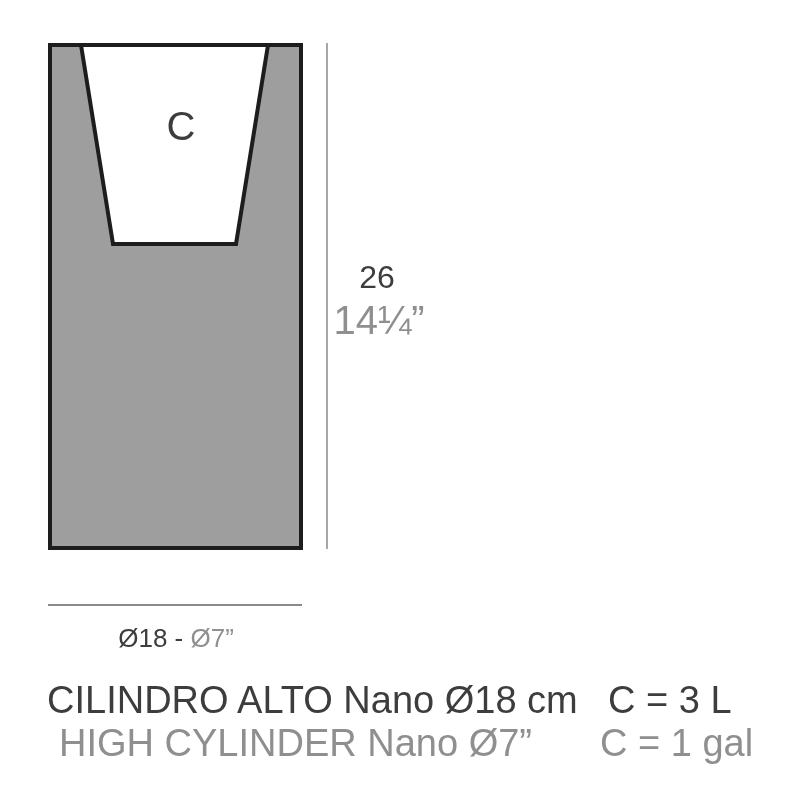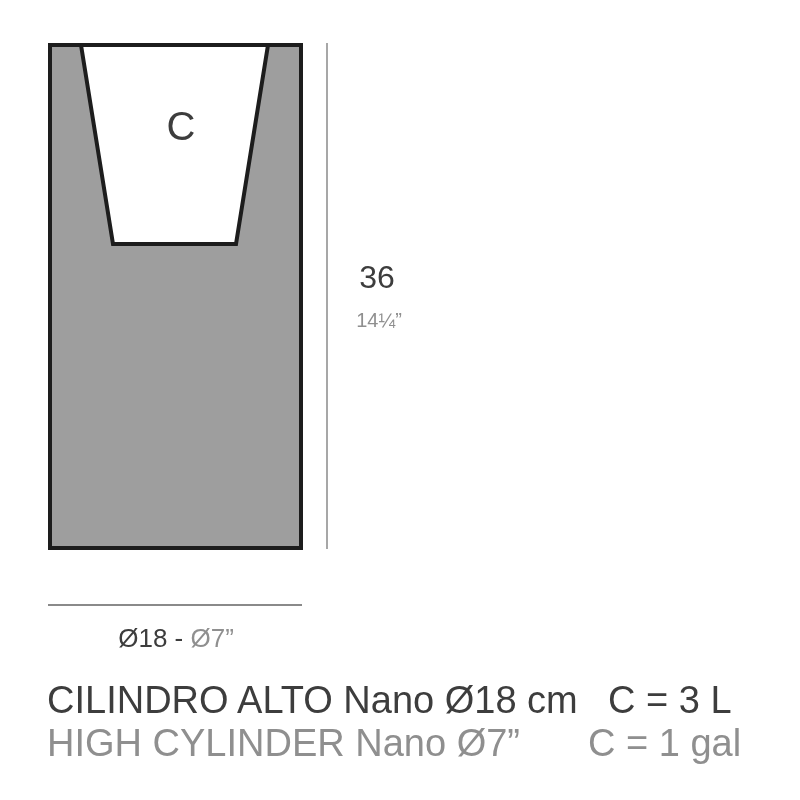--- a/index.html
+++ b/index.html
@@ -54,42 +54,42 @@
   }
   .height-cm {
     left: 377px;
     top: 277px;
     font-size: 32px;
     color: var(--dark-text, #3d3d3d);
   }
   .height-in {
     left: 379px;
     top: 320px;
-    font-size: 20px;
+    font-size: 40px;
     color: var(--light-text, #8f8f8f);
   }
   .diameter-label {
     left: 176px;
     top: 638px;
     font-size: 26px;
   }
   .diameter-cm {
     color: var(--dark-text, #3d3d3d);
   }
   .diameter-in {
     color: var(--light-text, #8f8f8f);
   }
   .caption {
     position: absolute;
     white-space: nowrap;
     line-height: 1;
     font-size: 38px;
   }
   .caption-dark { color: var(--dark-text, #3d3d3d); }
-  .caption-light { color: var(--light-text, #8f8f8f); }
+  .caption-light { color: var(--light-text, #8f8f8f); margin-left: 12px; }
   .name-es  { left: 47px;  top: 681px; }
   .name-en  { left: 47px;  top: 724px; }
   .cap-l    { left: 608px; top: 681px; }
   .cap-gal  { left: 588px; top: 724px; }
 </style>
 </head>
 <body>
 
 <div class="canvas">
 
@@ -99,21 +99,21 @@
 
     <polygon class="cavity-shape" points="81,45 268,45 236,244 113,244"></polygon>
 
     <line class="dim-line-v" x1="327" y1="43" x2="327" y2="549"></line>
 
     <line class="dim-line-h" x1="48" y1="605" x2="302" y2="605"></line>
   </svg>
 
   <div class="overlay-label cavity-label">C</div>
 
-  <div class="overlay-label height-cm">36</div>
+  <div class="overlay-label height-cm">26</div>
 
   <div class="overlay-label height-in">14¼”</div>
 
   <div class="overlay-label diameter-label">
     <span class="diameter-cm">Ø18 - </span><span class="diameter-in">Ø7”</span>
   </div>
 
   <div class="caption caption-dark name-es">CILINDRO ALTO Nano Ø18 cm</div>
 
   <div class="caption caption-light name-en">HIGH CYLINDER Nano Ø7”</div>

